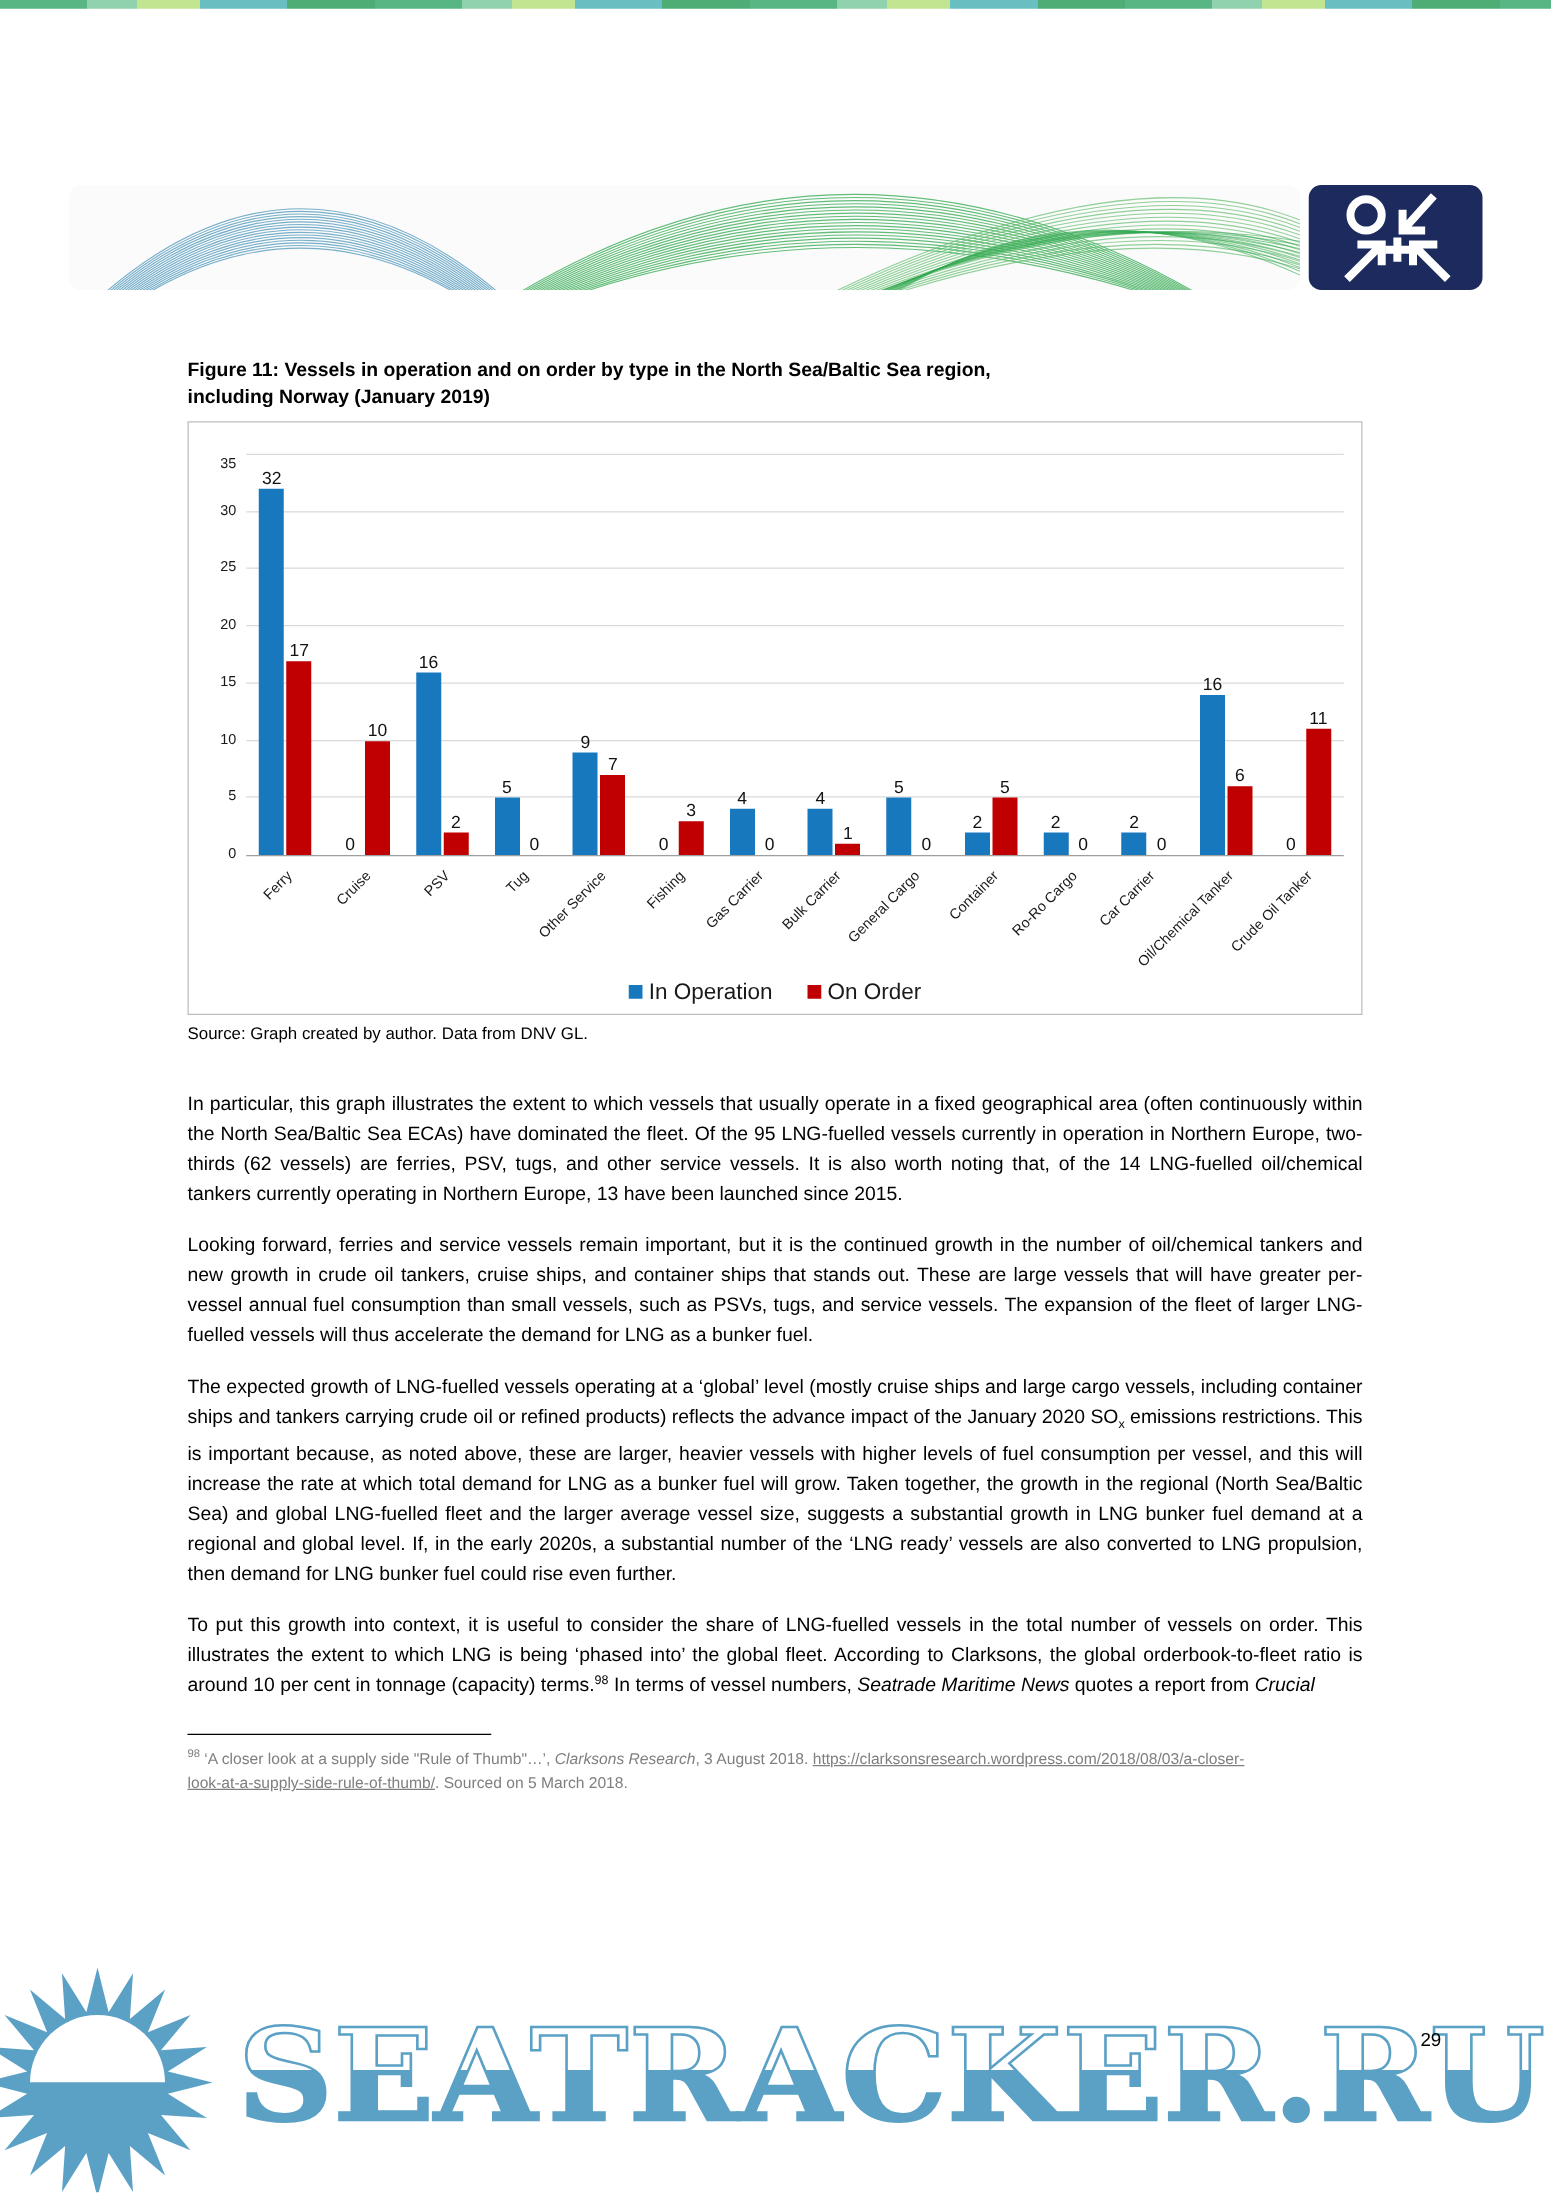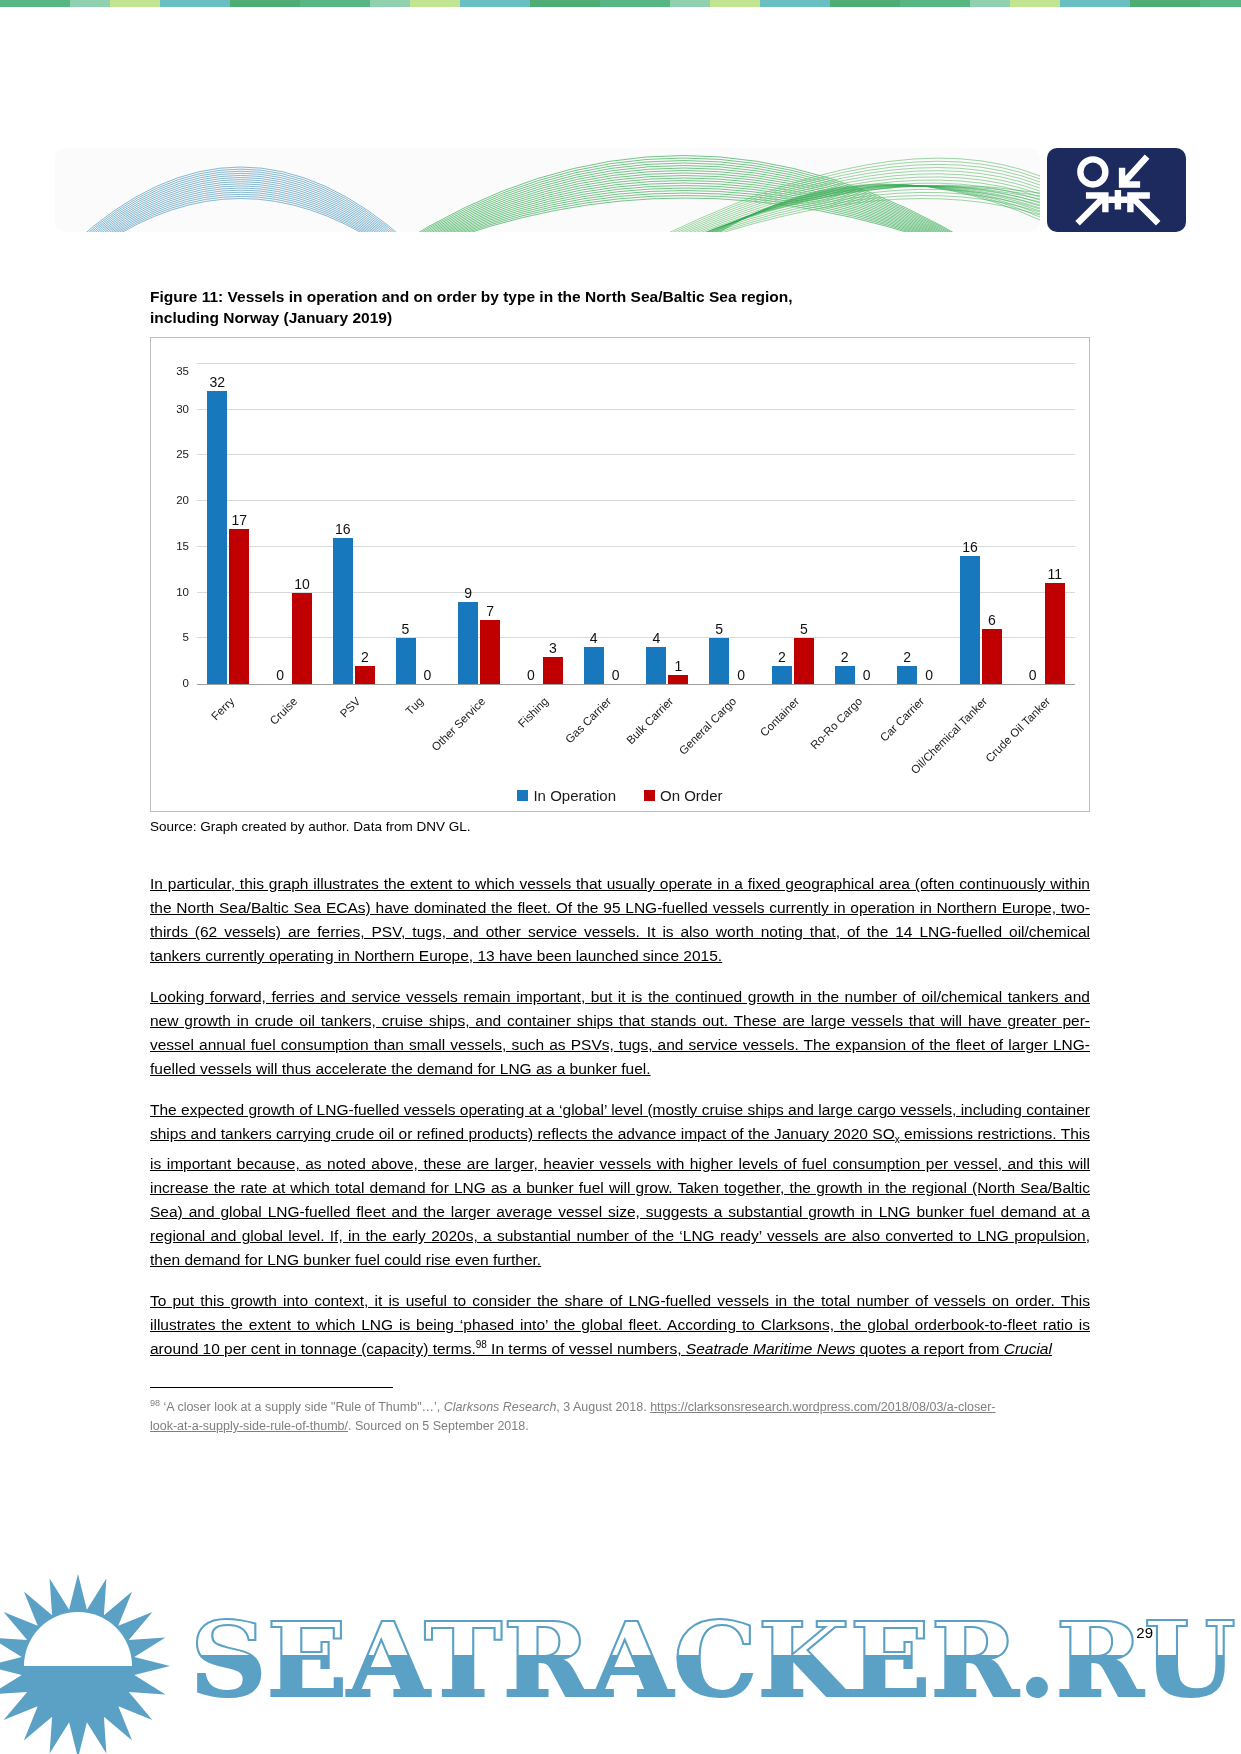--- a/index.html
+++ b/index.html
@@ -25,26 +25,26 @@
   .gridline{position:absolute;left:0;width:100%;height:1px;background:#d9d9d9;}
   .ytick{position:absolute;left:0;width:38px;text-align:right;font-size:11.5px;color:#1a1a1a;}
   .cat-col{flex:1;position:relative;display:flex;justify-content:center;align-items:flex-end;gap:2px;height:100%;}
   .barwrap{display:flex;flex-direction:column;align-items:center;justify-content:flex-end;height:100%;}
   .val-label{font-size:14px;color:#111;line-height:13px;margin-bottom:2px;white-space:nowrap;}
   .bar{width:20px;}
   .xlabels{position:absolute;left:46px;top:347px;width:878px;height:80px;}
   .xlbl{position:absolute;top:10px;white-space:nowrap;font-size:11.5px;color:#1a1a1a;
         transform:translateX(-100%) rotate(-45deg);transform-origin:100% 0;}
   .legend{position:absolute;left:0;bottom:7px;width:100%;display:flex;justify-content:center;gap:28px;}
-  .legend-item{display:flex;align-items:center;gap:5px;font-size:15px;color:#1a1a1a;}
+  .legend-item{display:flex;align-items:center;gap:5px;font-size:18px;color:#1a1a1a;}
   .swatch{width:11px;height:11px;display:inline-block;}
   
   .source-line{font-size:13.5px;margin-top:7px;}
   .bodytext{margin-top:38px;}
-  .bodytext p{margin:0 0 17px 0;font-size:15.5px;line-height:24px;text-align:justify;text-decoration:underline;}
+  .bodytext p{margin:0 0 17px 0;font-size:15.5px;line-height:24px;text-align:justify;}
   .bodytext sub{font-size:10px;}
   .bodytext sup{font-size:10px;line-height:0;}
   .footnote-area{margin-top:26px;}
   .fn-rule{width:243px;height:0;border-top:1.6px solid #000;margin-bottom:10px;}
   .footnote{font-size:12.5px;line-height:19px;color:#7f7f7f;width:860px;}
   .footnote sup{font-size:9px;line-height:0;}
   .footnote a{color:#7f7f7f;text-decoration:underline;}
   .page-number{position:absolute;right:88px;top:1624px;font-size:15px;color:#000;z-index:7;}
   
   .watermark{position:absolute;left:0;top:1570px;width:988px;height:184px;z-index:5;pointer-events:none;}
@@ -327,21 +327,21 @@
   <div class="bodytext">
     <p><span>In particular, this graph illustrates the extent to which vessels that usually operate in a fixed geographical area (often continuously within the North Sea/Baltic Sea ECAs) have dominated the fleet. Of the 95 LNG-fuelled vessels currently in operation in Northern Europe, two-thirds (62 vessels) are ferries, PSV, tugs, and other service vessels. It is also worth noting that, of the 14 LNG-fuelled oil/chemical tankers currently operating in Northern Europe, 13 have been launched since 2015.</span></p>
     <p><span>Looking forward, ferries and service vessels remain important, but it is the continued growth in the number of oil/chemical tankers and new growth in crude oil tankers, cruise ships, and container ships that stands out. These are large vessels that will have greater per-vessel annual fuel consumption than small vessels, such as PSVs, tugs, and service vessels. The expansion of the fleet of larger LNG-fuelled vessels will thus accelerate the demand for LNG as a bunker fuel.</span></p>
     <p><span>The expected growth of LNG-fuelled vessels operating at a ‘global’ level (mostly cruise ships and large cargo vessels, including container ships and tankers carrying crude oil or refined products) reflects the advance impact of the January 2020 SO</span><sub>x</sub><span> emissions restrictions. This is important because, as noted above, these are larger, heavier vessels with higher levels of fuel consumption per vessel, and this will increase the rate at which total demand for LNG as a bunker fuel will grow. Taken together, the growth in the regional (North Sea/Baltic Sea) and global LNG-fuelled fleet and the larger average vessel size, suggests a substantial growth in LNG bunker fuel demand at a regional and global level. If, in the early 2020s, a substantial number of the ‘LNG ready’ vessels are also converted to LNG propulsion, then demand for LNG bunker fuel could rise even further.</span></p>
     <p><span>To put this growth into context, it is useful to consider the share of LNG-fuelled vessels in the total number of vessels on order. This illustrates the extent to which LNG is being ‘phased into’ the global fleet. According to Clarksons, the global orderbook-to-fleet ratio is around 10 per cent in tonnage (capacity) terms.</span><sup>98</sup><span> In terms of vessel numbers, </span><i>Seatrade Maritime News</i><span> quotes a report from </span><i>Crucial</i></p>
   </div>
 
   <div class="footnote-area">
     <div class="fn-rule"></div>
     <div class="footnote">
-      <sup>98</sup><span> ‘A closer look at a supply side "Rule of Thumb"…’, </span><i>Clarksons Research</i><span>, 3 August 2018. </span><a href="#">https://clarksonsresearch.wordpress.com/2018/08/03/a-closer-look-at-a-supply-side-rule-of-thumb/</a><span>. Sourced on 5 September 2018.</span>
+      <sup>98</sup><span> ‘A closer look at a supply side "Rule of Thumb"…’, </span><i>Clarksons Research</i><span>, 3 August 2018. </span><a href="#">https://clarksonsresearch.wordpress.com/2018/08/03/a-closer-look-at-a-supply-side-rule-of-thumb/</a><span>. Sourced on 5 March 2018.</span>
     </div>
   </div>
 </div>
 
 <div class="page-number">29</div>
 
 <div class="watermark">
   <svg width="1241" height="184" viewBox="0 0 1241 184">
     <defs>
       <linearGradient id="wmgrad" x1="0" y1="0" x2="0" y2="1">

